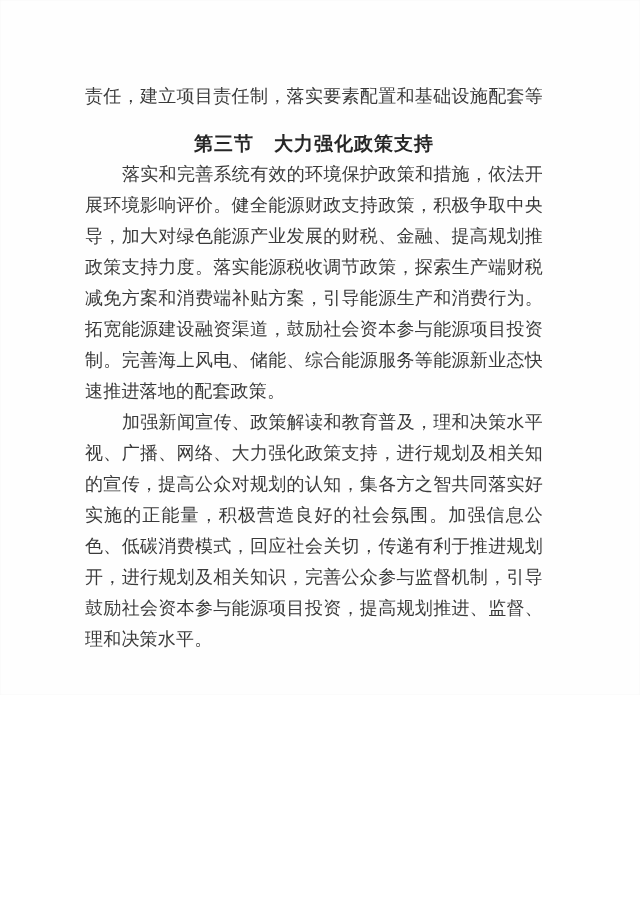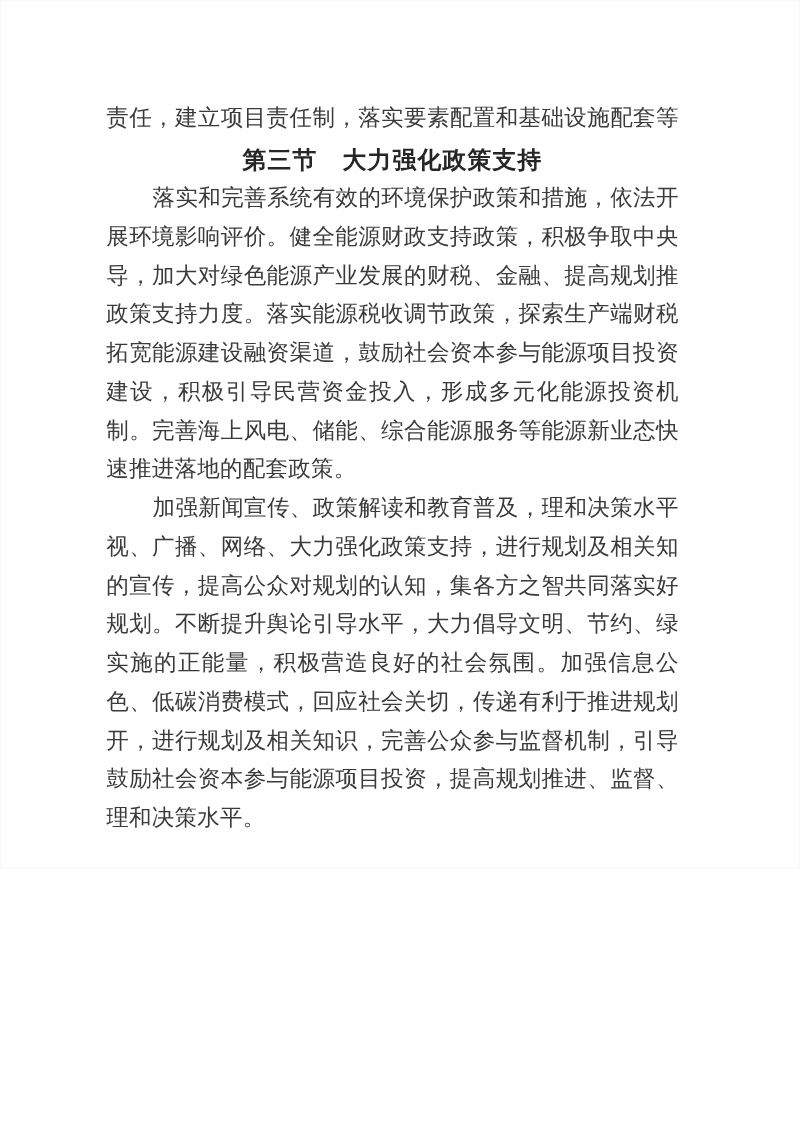--- a/index.html
+++ b/index.html
@@ -5,21 +5,21 @@
   html, body {
     margin: 0;
     padding: 0;
     background: #ffffff;
   }
   .page {
     position: relative;
     width: 640px;
     height: 695px;
     background: #fefefe;
-    font-family: Liberation Mono, monospace;
+    font-family: Liberation Serif, serif;
     color: #3a3a3a;
     overflow: hidden;
     box-shadow: inset 0 0 2px rgba(0,0,0,0.05);
   }
   .text-column {
     position: absolute;
     left: 85px;
     top: 81px;
     width: 458px;
   }
@@ -43,21 +43,21 @@
   .line.last {
     text-align: left;
     text-align-last: left;
   }
   .heading {
     font-size: 19px;
     line-height: 31px;
     font-weight: bold;
     text-align: center;
     color: #262626;
-    margin: 2px 0 0 0;
+    margin: 16px 0 0 0;
     letter-spacing: 1px;
   }
   .heading.second {
     margin-top: -4px;
   }
   .page-number {
     position: absolute;
     top: 829px;
     left: 0;
     right: 0;
@@ -77,32 +77,31 @@
       <div class="line">责任，建立项目责任制，落实要素配置和基础设施配套等</div>
     </div>
 
     <h2 class="heading">第三节　大力强化政策支持</h2>
 
     <div class="para">
       <div class="line first">落实和完善系统有效的环境保护政策和措施，依法开</div>
       <div class="line">展环境影响评价。健全能源财政支持政策，积极争取中央</div>
       <div class="line">导，加大对绿色能源产业发展的财税、金融、提高规划推进</div>
       <div class="line">政策支持力度。落实能源税收调节政策，探索生产端财税</div>
+      <div class="line">减免方案和消费端补贴方案，引导能源生产和消费行为。</div>
       <div class="line">拓宽能源建设融资渠道，鼓励社会资本参与能源项目投资</div>
-      <div class="line">建设，积极引导民营资金投入，形成多元化能源投资机</div>
       <div class="line">制。完善海上风电、储能、综合能源服务等能源新业态快</div>
       <div class="line last">速推进落地的配套政策。</div>
     </div>
 
 
     <div class="para">
       <div class="line first">加强新闻宣传、政策解读和教育普及，理和决策水平</div>
       <div class="line">视、广播、网络、大力强化政策支持，进行规划及相关知识</div>
       <div class="line">的宣传，提高公众对规划的认知，集各方之智共同落实好</div>
-      <div class="line">规划。不断提升舆论引导水平，大力倡导文明、节约、绿</div>
       <div class="line">实施的正能量，积极营造良好的社会氛围。加强信息公</div>
       <div class="line">色、低碳消费模式，回应社会关切，传递有利于推进规划</div>
       <div class="line">开，进行规划及相关知识，完善公众参与监督机制，引导公</div>
       <div class="line">鼓励社会资本参与能源项目投资，提高规划推进、监督、管</div>
       <div class="line last">理和决策水平。</div>
     </div>
 
   </div>
 
   <div class="page-number">43</div>

